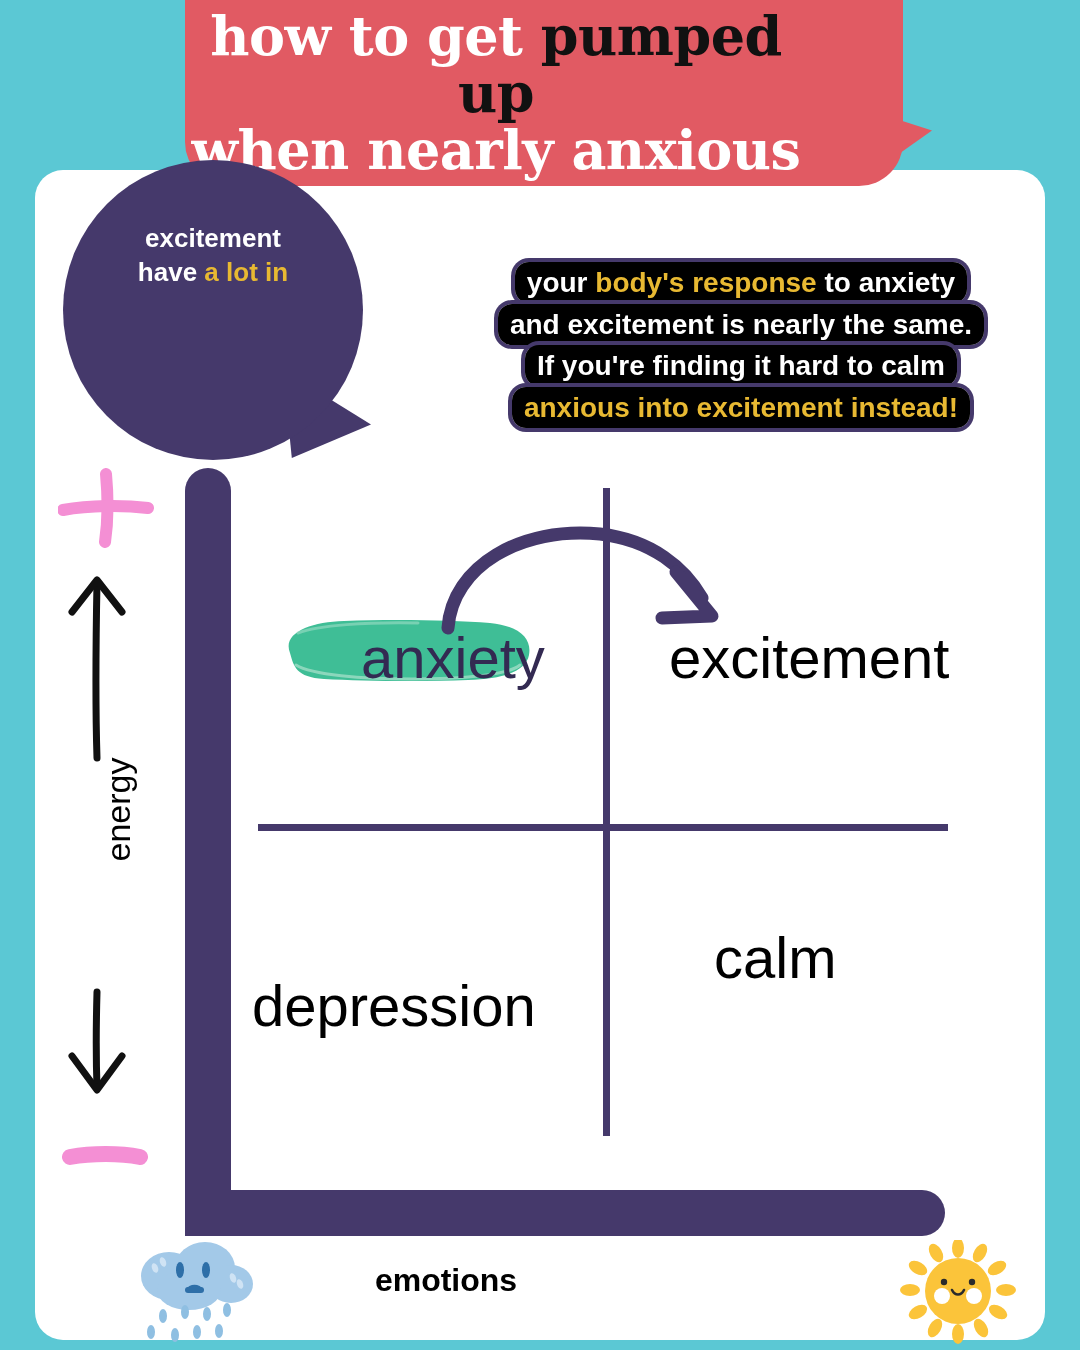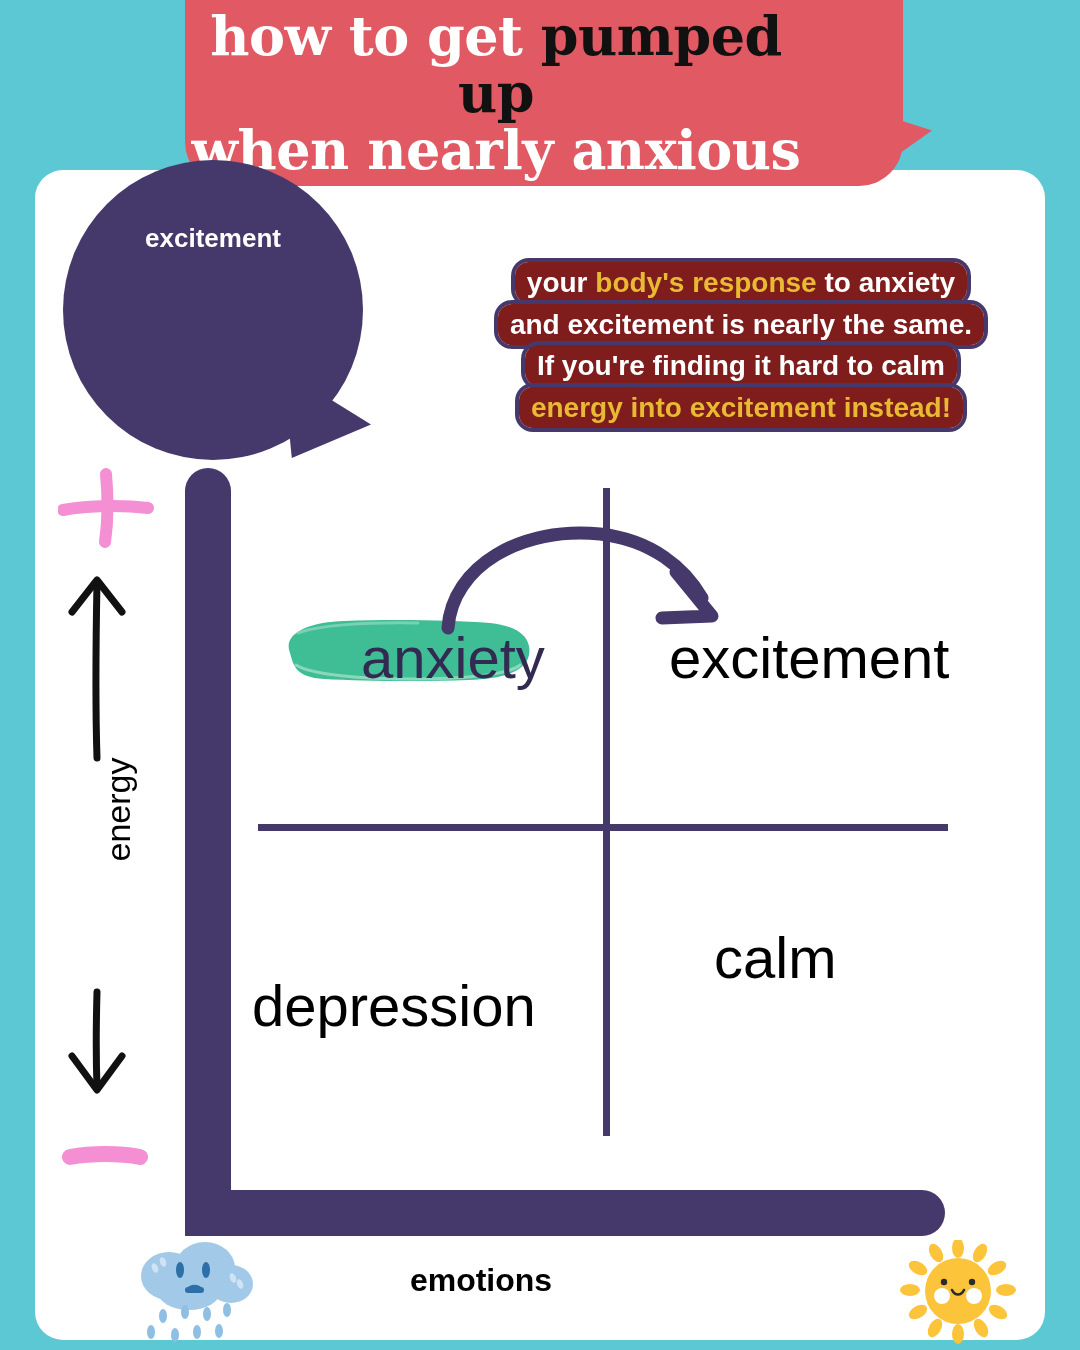--- a/index.html
+++ b/index.html
@@ -90,21 +90,21 @@
     width:608px;
     z-index:8;
     text-align:center;
     font-weight:bold;
     font-size:28px;
     line-height:1.49;
     color:#FFFFFF;
   }
   .infobox .ln{
     display:inline;
-    background:#7f1d1d;
+    background:#000000;
     box-decoration-break:clone;
     -webkit-box-decoration-break:clone;
     padding:5px 12px;
     border-radius:14px;
     box-shadow:0 0 0 4px #45396B;
   }
   .infobox > span{display:block;}
 
   
   .axis-v{
@@ -183,48 +183,48 @@
 
   
   .emotions-label{
     position:absolute;
     left:0;top:1262px;
     width:892px;
     text-align:center;
     font-size:32px;
     font-weight:bold;
     color:#000000;
-    padding-left:35px;
   }
   .cloud-icon{position:absolute;left:133px;top:1238px;width:122px;height:105px;}
   .sun-icon{position:absolute;left:898px;top:1240px;width:120px;height:105px;}
 </style>
 </head>
 <body>
 
 <div class="card"></div>
 
 <div class="banner-tail"></div>
 <div class="banner"></div>
 <div class="banner-text">
   <span><span>how to get </span><span class="dark">pumped up</span></span><br>
   <span>when nearly anxious</span>
 </div>
 
 <div class="bubble-tail"></div>
 <div class="bubble-round"></div>
 <div class="bubble-round-text">
   <div>excitement</div>
+  <div><span>have </span><span class="hl">a lot in</span></div>
 </div>
 
 <div class="infobox">
   <span><span class="ln"><span>your </span><span class="hl">body's response</span><span> to anxiety</span></span></span>
   <span><span class="ln">and excitement is nearly the same.</span></span>
   <span><span class="ln">If you're finding it hard to calm</span></span>
-  <span><span class="ln hl">energy into excitement instead!</span></span>
+  <span><span class="ln hl">anxious into excitement instead!</span></span>
 </div>
 
 <div class="axis-v"></div>
 <div class="axis-h"></div>
 <div class="grid-h"></div>
 <div class="grid-v"></div>
 
 <svg class="anx-blob" viewBox="0 0 262 66">
   <path d="M18 36 C10 16 38 5 72 4 C120 2 180 3 218 6 C248 9 260 22 257 38 C254 54 232 62 196 63 C150 65 88 64 52 62 C24 60 22 50 18 36 Z" fill="#3FBE96"></path>
   <path d="M24 48 C40 58 90 62 140 62 C190 62 236 58 248 48" fill="none" stroke="#9FDDC6" stroke-width="3" stroke-linecap="round" opacity="0.8"></path>

